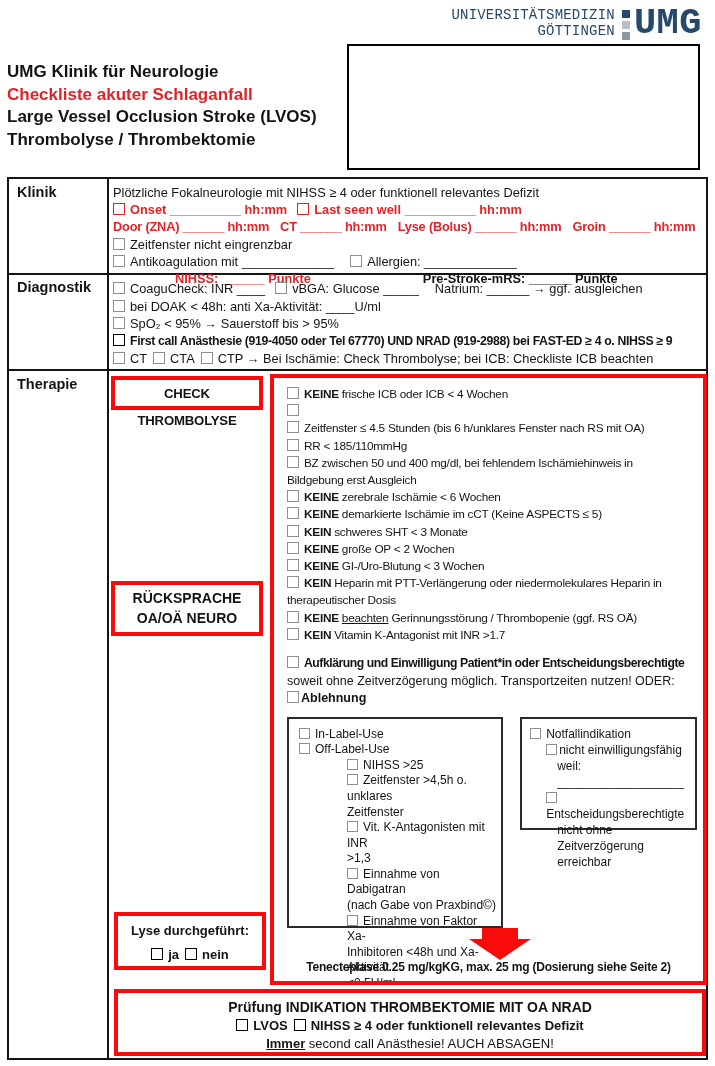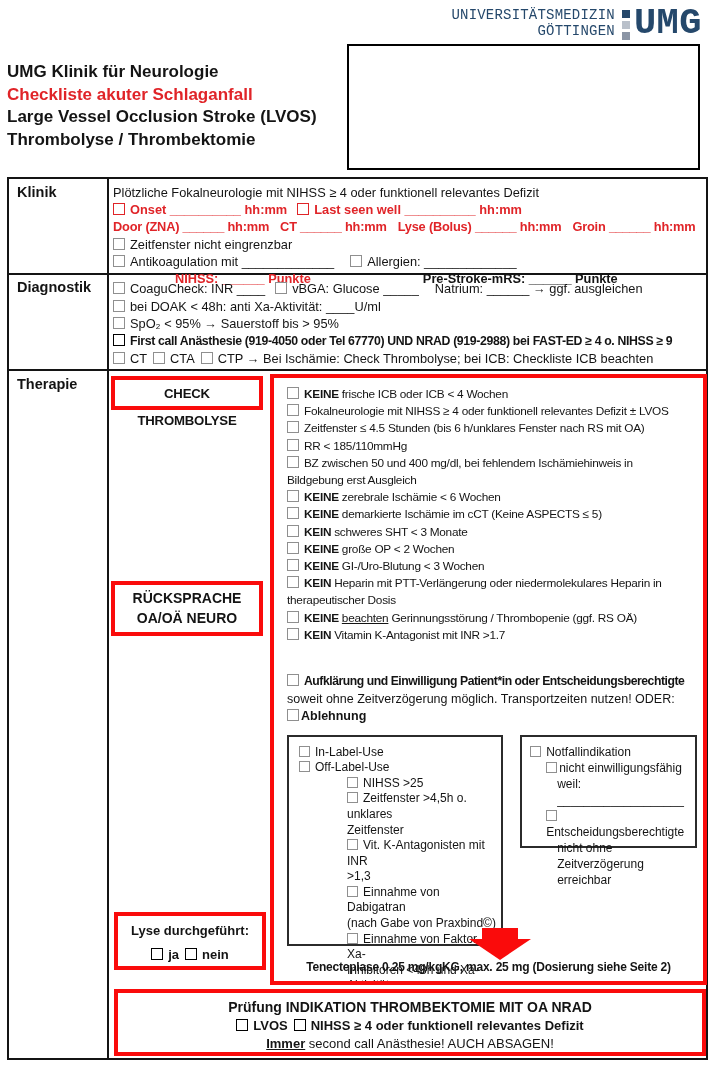--- a/index.html
+++ b/index.html
@@ -49,21 +49,21 @@
   .check-thromb{position:absolute;left:102px;top:197px;width:144px;height:26px;border:4px solid var(--red-border);
        text-align:center;font-weight:bold;font-size:13.2px;line-height:27px;letter-spacing:-.2px;}
   .rueck{position:absolute;left:102px;top:402px;width:144px;height:44px;border:4px solid var(--red-border);
        text-align:center;font-weight:bold;font-size:14px;line-height:20px;padding-top:3px;box-sizing:content-box;}
   .lyse{position:absolute;left:105px;top:733px;width:144px;height:50px;border:4px solid var(--red-border);
        text-align:center;font-weight:bold;font-size:13px;}
   .lyse-t{margin-top:7px;} .lyse-o{margin-top:9px;}
   .bigbox{position:absolute;left:261px;top:195px;width:437px;height:611px;border:4px solid var(--red-border);
        box-sizing:border-box;padding:8px 6px 0 13px;overflow:hidden;}
   .ck{white-space:nowrap;font-size:11.8px;letter-spacing:-.25px;line-height:17.2px;}
-  .consent{margin-top:29px;line-height:17.5px;}
+  .consent{margin-top:11px;line-height:17.5px;}
   .c1{font-weight:bold;font-size:12.2px;letter-spacing:-.45px;white-space:nowrap;}
   .c2{font-size:12.5px;} .c3{font-weight:bold;font-size:12.5px;}
   .subboxes{margin-top:9px;display:flex;gap:17px;}
   .inlabel{width:225px;height:211px;border:2px solid #2b2b2b;box-sizing:border-box;
        padding:8px 4px 0 10px;font-size:12px;line-height:15.6px;}
   .sub{margin-left:48px;}
   .notfall{width:184px;height:113px;border:2px solid #2b2b2b;box-sizing:border-box;
        padding:7px 5px 0 8px;font-size:12px;line-height:16px;}
   .nf-i{margin-left:16px;} .nf-i2{margin-left:27px;}
   .arrow{position:absolute;left:195px;top:550px;width:62px;}
@@ -146,21 +146,21 @@
       <div>RÜCKSPRACHE</div>
       <div>OA/OÄ NEURO</div>
     </div>
     <div class="lyse">
       <div class="lyse-t">Lyse durchgeführt:</div>
       <div class="lyse-o"><span class="cbx blackb"></span><span>ja</span><span class="cbx blackb ml6"></span><span>nein</span></div>
     </div>
 
     <div class="bigbox">
       <div class="ck"><span class="cbx"></span><b>KEINE</b><span> frische ICB oder ICB &lt; 4 Wochen</span></div>
-      <div class="ck"><span class="cbx"></span><b></b><span>Fokalneurologie mit NIHSS ≥ 4 oder funktionell relevantes Defizit ± LVOS</span></div>
+      <div class="ck"><span class="cbx"></span><b></b></div>
       <div class="ck"><span class="cbx"></span><b></b><span>Zeitfenster ≤ 4.5 Stunden (bis 6 h/unklares Fenster nach RS mit OA)</span></div>
       <div class="ck"><span class="cbx"></span><b></b><span>RR &lt; 185/110mmHg</span></div>
       <div class="ck"><span class="cbx"></span><b></b><span>BZ zwischen 50 und 400 mg/dl, bei fehlendem Ischämiehinweis in</span><br><span>Bildgebung erst Ausgleich</span></div>
       <div class="ck"><span class="cbx"></span><b>KEINE</b><span> zerebrale Ischämie &lt; 6 Wochen</span></div>
       <div class="ck"><span class="cbx"></span><b>KEINE</b><span> demarkierte Ischämie im cCT (Keine ASPECTS ≤ 5)</span></div>
       <div class="ck"><span class="cbx"></span><b>KEIN</b><span> schweres SHT &lt; 3 Monate</span></div>
       <div class="ck"><span class="cbx"></span><b>KEINE</b><span> große OP &lt; 2 Wochen</span></div>
       <div class="ck"><span class="cbx"></span><b>KEINE</b><span> GI-/Uro-Blutung &lt; 3 Wochen</span></div>
       <div class="ck"><span class="cbx"></span><b>KEIN</b><span> Heparin mit PTT-Verlängerung oder niedermolekulares Heparin in</span><br><span>therapeutischer Dosis</span></div>
       <div class="ck"><span class="cbx"></span><b>KEINE </b><u>beachten</u><span> Gerinnungsstörung / Thrombopenie (ggf. RS OÄ)</span></div>

